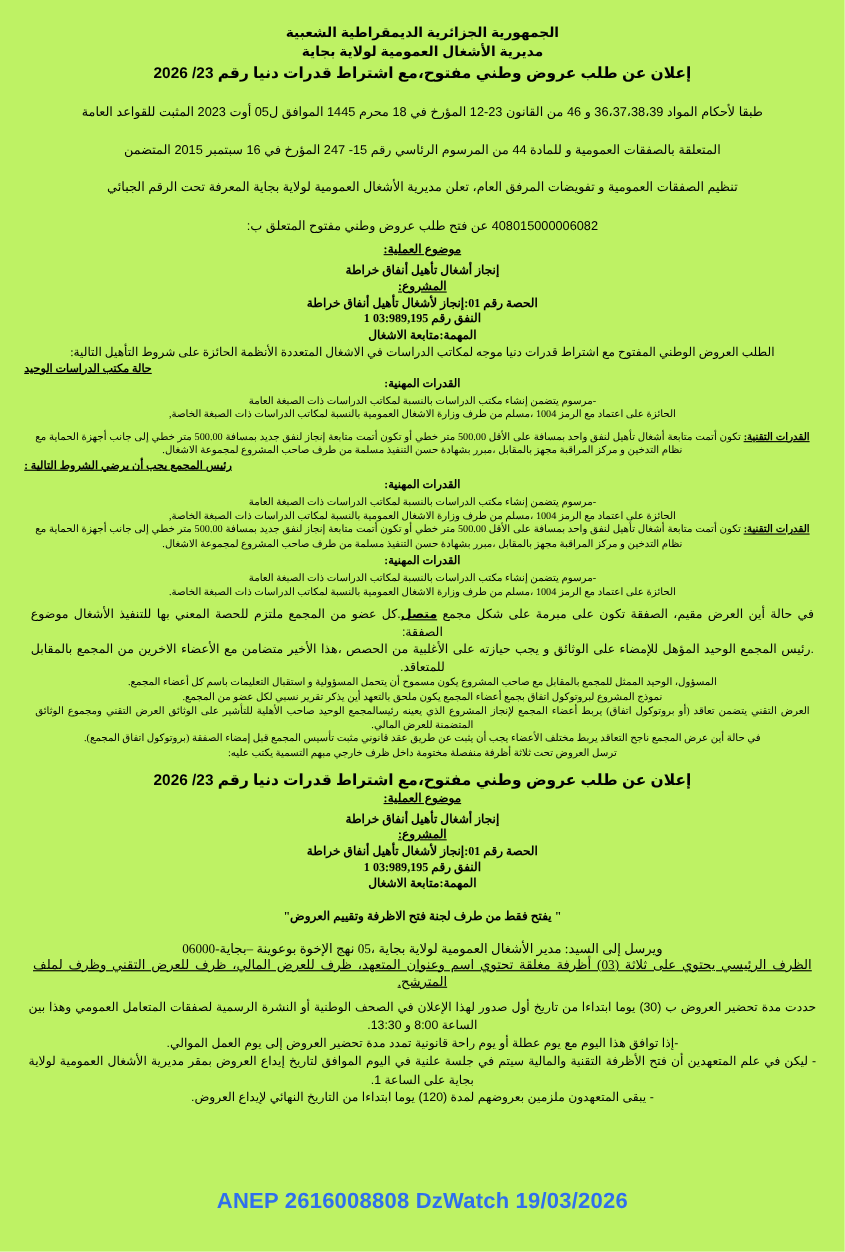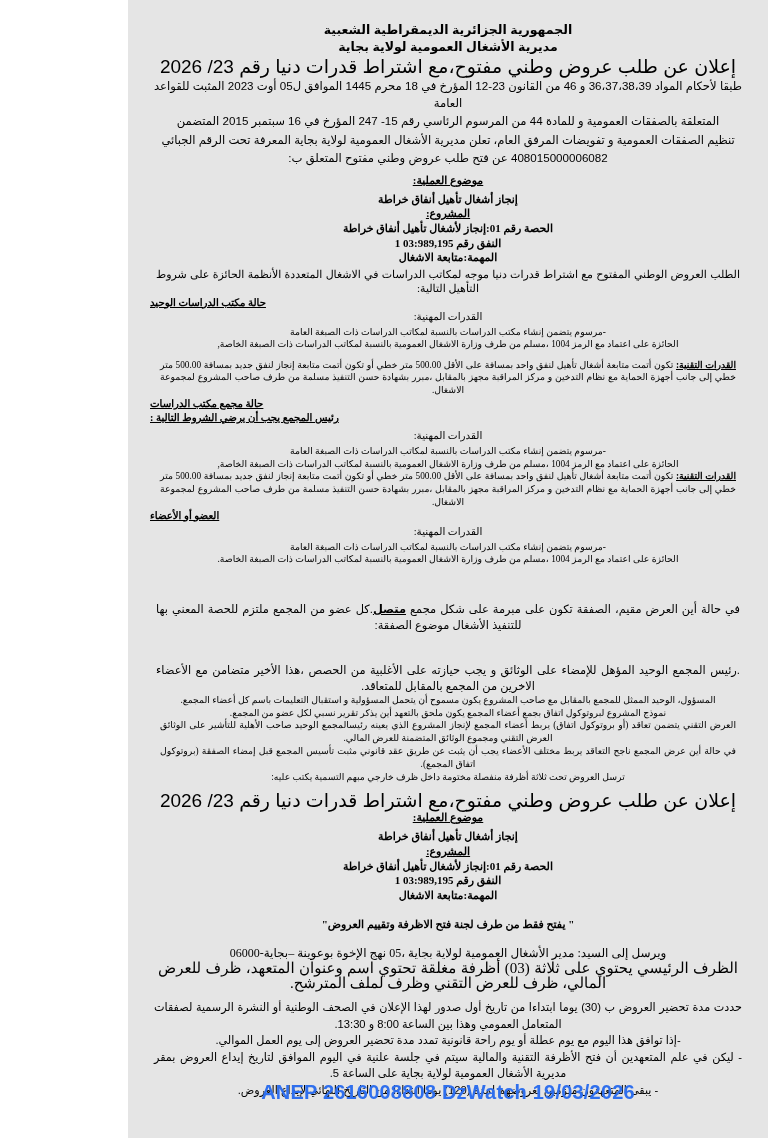--- a/index.html
+++ b/index.html
@@ -11,56 +11,56 @@
   }
   body {
     width: 768px;
     min-height: 1138px;
     font-family: "Liberation Serif", "DejaVu Serif", serif;
     color: #000000;
     direction: rtl;
   }
   .page {
     position: relative;
-    width: 640px;
+    width: 768px;
     min-height: 1138px;
     padding: 22px 22px 0 22px;
-    background: #e5e5e5;
+    background: #bef264;
   }
   .rjust { text-align: justify; }
 
   .b     { font-weight: bold; }
   .u     { text-decoration: underline; }
 
   
   .hdr-line {
     font-family: "Liberation Sans", "DejaVu Sans", sans-serif;
     font-weight: bold;
     font-size: 12.5px;
     line-height: 16.5px;
     text-align: center;
     white-space: nowrap;
   }
   .hdr-title {
     font-family: "Liberation Sans", "DejaVu Sans", sans-serif;
-    font-weight: normal;
-    font-size: 19px;
+    font-weight: bold;
+    font-size: 14px;
     line-height: 19px;
     text-align: center;
     margin-top: 2px;
   }
 
   
   .legal {
     font-family: "Liberation Sans", "DejaVu Sans", sans-serif;
     font-size: 11.6px;
     line-height: 16.5px;
     text-align: justify;
     text-align-last: center;
-    margin-top: 2px;
+    margin-top: 18px;
     padding: 0 4px;
   }
 
   
   .ser {
     font-family: "Liberation Serif", "DejaVu Serif", serif;
     font-size: 11px;
     line-height: 14.5px;
     text-align: center;
   }
@@ -72,21 +72,20 @@
   }
   .ser-b { font-weight: bold; }
 
   .sans {
     font-family: "Liberation Sans", "DejaVu Sans", sans-serif;
     font-size: 11.4px;
     line-height: 16px;
     text-align: justify;
     text-align-last: center;
     padding: 0 6px;
-    margin-top: 29px;
   }
 
   .label-u {
     font-family: "Liberation Serif", "DejaVu Serif", serif;
     font-weight: bold;
     font-size: 11px;
     line-height: 15px;
     text-align: center;
     text-decoration: underline;
   }
@@ -94,21 +93,21 @@
     font-family: "Liberation Serif", "DejaVu Serif", serif;
     font-weight: bold;
     font-size: 10.2px;
     line-height: 14px;
     text-align: left;
     text-decoration: underline;
   }
 
   .sect-h {
     font-family: "Liberation Serif", "DejaVu Serif", serif;
-    font-weight: normal;
+    font-weight: bold;
     font-size: 10.4px;
     line-height: 14px;
     text-align: center;
   }
 
   .gap-2 { height: 2px; }
   .gap-4 { height: 4px; }
   .gap-6 { height: 6px; }
   .gap-8 { height: 8px; }
   .gap-14 { height: 14px; }
@@ -205,32 +204,30 @@
     <div class="ser-sm">-مرسوم يتضمن إنشاء مكتب الدراسات بالنسبة لمكاتب الدراسات ذات الصبغة العامة</div>
     <div class="ser-sm">الحائزة على اعتماد مع الرمز 1004 ،مسلم من طرف وزارة الاشغال العمومية بالنسبة لمكاتب الدراسات ذات الصبغة الخاصة,</div>
     <div class="gap-8"></div>
     <div class="small-serif-just">
       <span class="b u">القدرات التقنية:</span>
       <span>تكون أتمت متابعة أشغال تأهيل لنفق واحد بمسافة  على الأقل 500.00 متر خطي أو تكون أتمت متابعة إنجاز لنفق جديد بمسافة 500.00 متر خطي  إلى جانب أجهزة الحماية مع نظام التدخين و مركز المراقبة مجهز بالمقابل ،مبرر بشهادة حسن التنفيذ مسلمة من طرف صاحب المشروع لمجموعة الاشغال.</span>
     </div>
   </div>
 
   <div>
-    <div class="label-u-sm">حالة مجمع مكتب الدراسات</div>
     <div class="label-u-sm">رئيس المجمع يجب أن يرضي الشروط التالية :</div>
     <div class="gap-4"></div>
     <div class="sect-h">القدرات المهنية:</div>
     <div class="gap-2"></div>
     <div class="ser-sm">-مرسوم يتضمن إنشاء مكتب الدراسات بالنسبة لمكاتب الدراسات ذات الصبغة العامة</div>
     <div class="ser-sm">الحائزة على اعتماد مع الرمز 1004 ،مسلم من طرف وزارة الاشغال العمومية بالنسبة لمكاتب الدراسات ذات الصبغة الخاصة,</div>
     <div class="small-serif-just">
       <span class="b u">القدرات التقنية:</span>
       <span>تكون أتمت متابعة أشغال تأهيل لنفق واحد بمسافة  على الأقل 500.00 متر خطي  أو تكون أتمت متابعة إنجاز لنفق جديد بمسافة 500.00 متر خطي  إلى جانب أجهزة الحماية مع نظام التدخين و مركز المراقبة مجهز بالمقابل ،مبرر بشهادة حسن التنفيذ مسلمة من طرف صاحب المشروع لمجموعة الاشغال.</span>
     </div>
-    <div class="label-u-sm">العضو أو الأعضاء</div>
     <div class="gap-2"></div>
     <div class="sect-h">القدرات المهنية:</div>
     <div class="gap-2"></div>
     <div class="ser-sm">-مرسوم يتضمن إنشاء مكتب الدراسات بالنسبة لمكاتب الدراسات ذات الصبغة العامة</div>
     <div class="ser-sm">الحائزة على اعتماد مع الرمز 1004 ،مسلم من طرف وزارة الاشغال العمومية بالنسبة لمكاتب الدراسات ذات الصبغة الخاصة.</div>
   </div>
 
   <div class="gap-6"></div>
 
   <div>
@@ -257,25 +254,25 @@
     <div class="ser ser-b">النفق رقم 03:989,195 1</div>
     <div class="ser ser-b">المهمة:متابعة الاشغال</div>
     <div class="gap-14"></div>
     <div class="quoted">" يفتح فقط من طرف لجنة فتح الاظرفة وتقييم العروض"</div>
   </div>
 
   <div class="gap-14"></div>
 
   <div>
     <div class="ser" style="font-size:12px;line-height:15px;">ويرسل إلى السيد: مدير الأشغال العمومية لولاية بجاية ،05 نهج الإخوة بوعوينة –بجاية-06000</div>
-    <div class="ser" style="font-size:15px;line-height:15px;text-align:justify;text-align-last:center;padding:0 8px;">الظرف الرئيسي يحتوي على ثلاثة (03) أظرفة مغلقة تحتوي اسم وعنوان المتعهد، ظرف للعرض المالي، ظرف للعرض التقني وظرف لملف المترشح.</div>
+    <div class="ser" style="font-size:12px;line-height:15px;text-align:justify;text-align-last:center;padding:0 8px;text-decoration:underline;">الظرف الرئيسي يحتوي على ثلاثة (03) أظرفة مغلقة تحتوي اسم وعنوان المتعهد، ظرف للعرض المالي، ظرف للعرض التقني وظرف لملف المترشح.</div>
     <div class="gap-8"></div>
     <div class="tail">حددت مدة تحضير العروض ب (30) يوما ابتداءا من تاريخ أول صدور لهذا الإعلان في الصحف الوطنية أو النشرة الرسمية لصفقات المتعامل العمومي وهذا بين الساعة 8:00 و 13:30.</div>
     <div class="tail-r">-إذا توافق هذا اليوم مع يوم عطلة أو يوم راحة قانونية تمدد مدة تحضير العروض إلى يوم العمل الموالي.</div>
-    <div class="tail">- ليكن في علم المتعهدين أن فتح الأظرفة  التقنية والمالية سيتم في جلسة علنية في اليوم الموافق لتاريخ إيداع العروض  بمقر مديرية الأشغال العمومية لولاية بجاية على الساعة 5.</div>
+    <div class="tail">- ليكن في علم المتعهدين أن فتح الأظرفة  التقنية والمالية سيتم في جلسة علنية في اليوم الموافق لتاريخ إيداع العروض  بمقر مديرية الأشغال العمومية لولاية بجاية على الساعة 1.</div>
     <div class="tail-r">- يبقى المتعهدون ملزمين بعروضهم لمدة (120) يوما ابتداءا من التاريخ النهائي لإيداع العروض.</div>
   </div>
 
   <div class="footer">
     <span class="footer-txt" style="color: rgb(47, 111, 237);">ANEP 2616008808 DzWatch 19/03/2026</span>
   </div>
 
 </div>
 
 </body></html>

